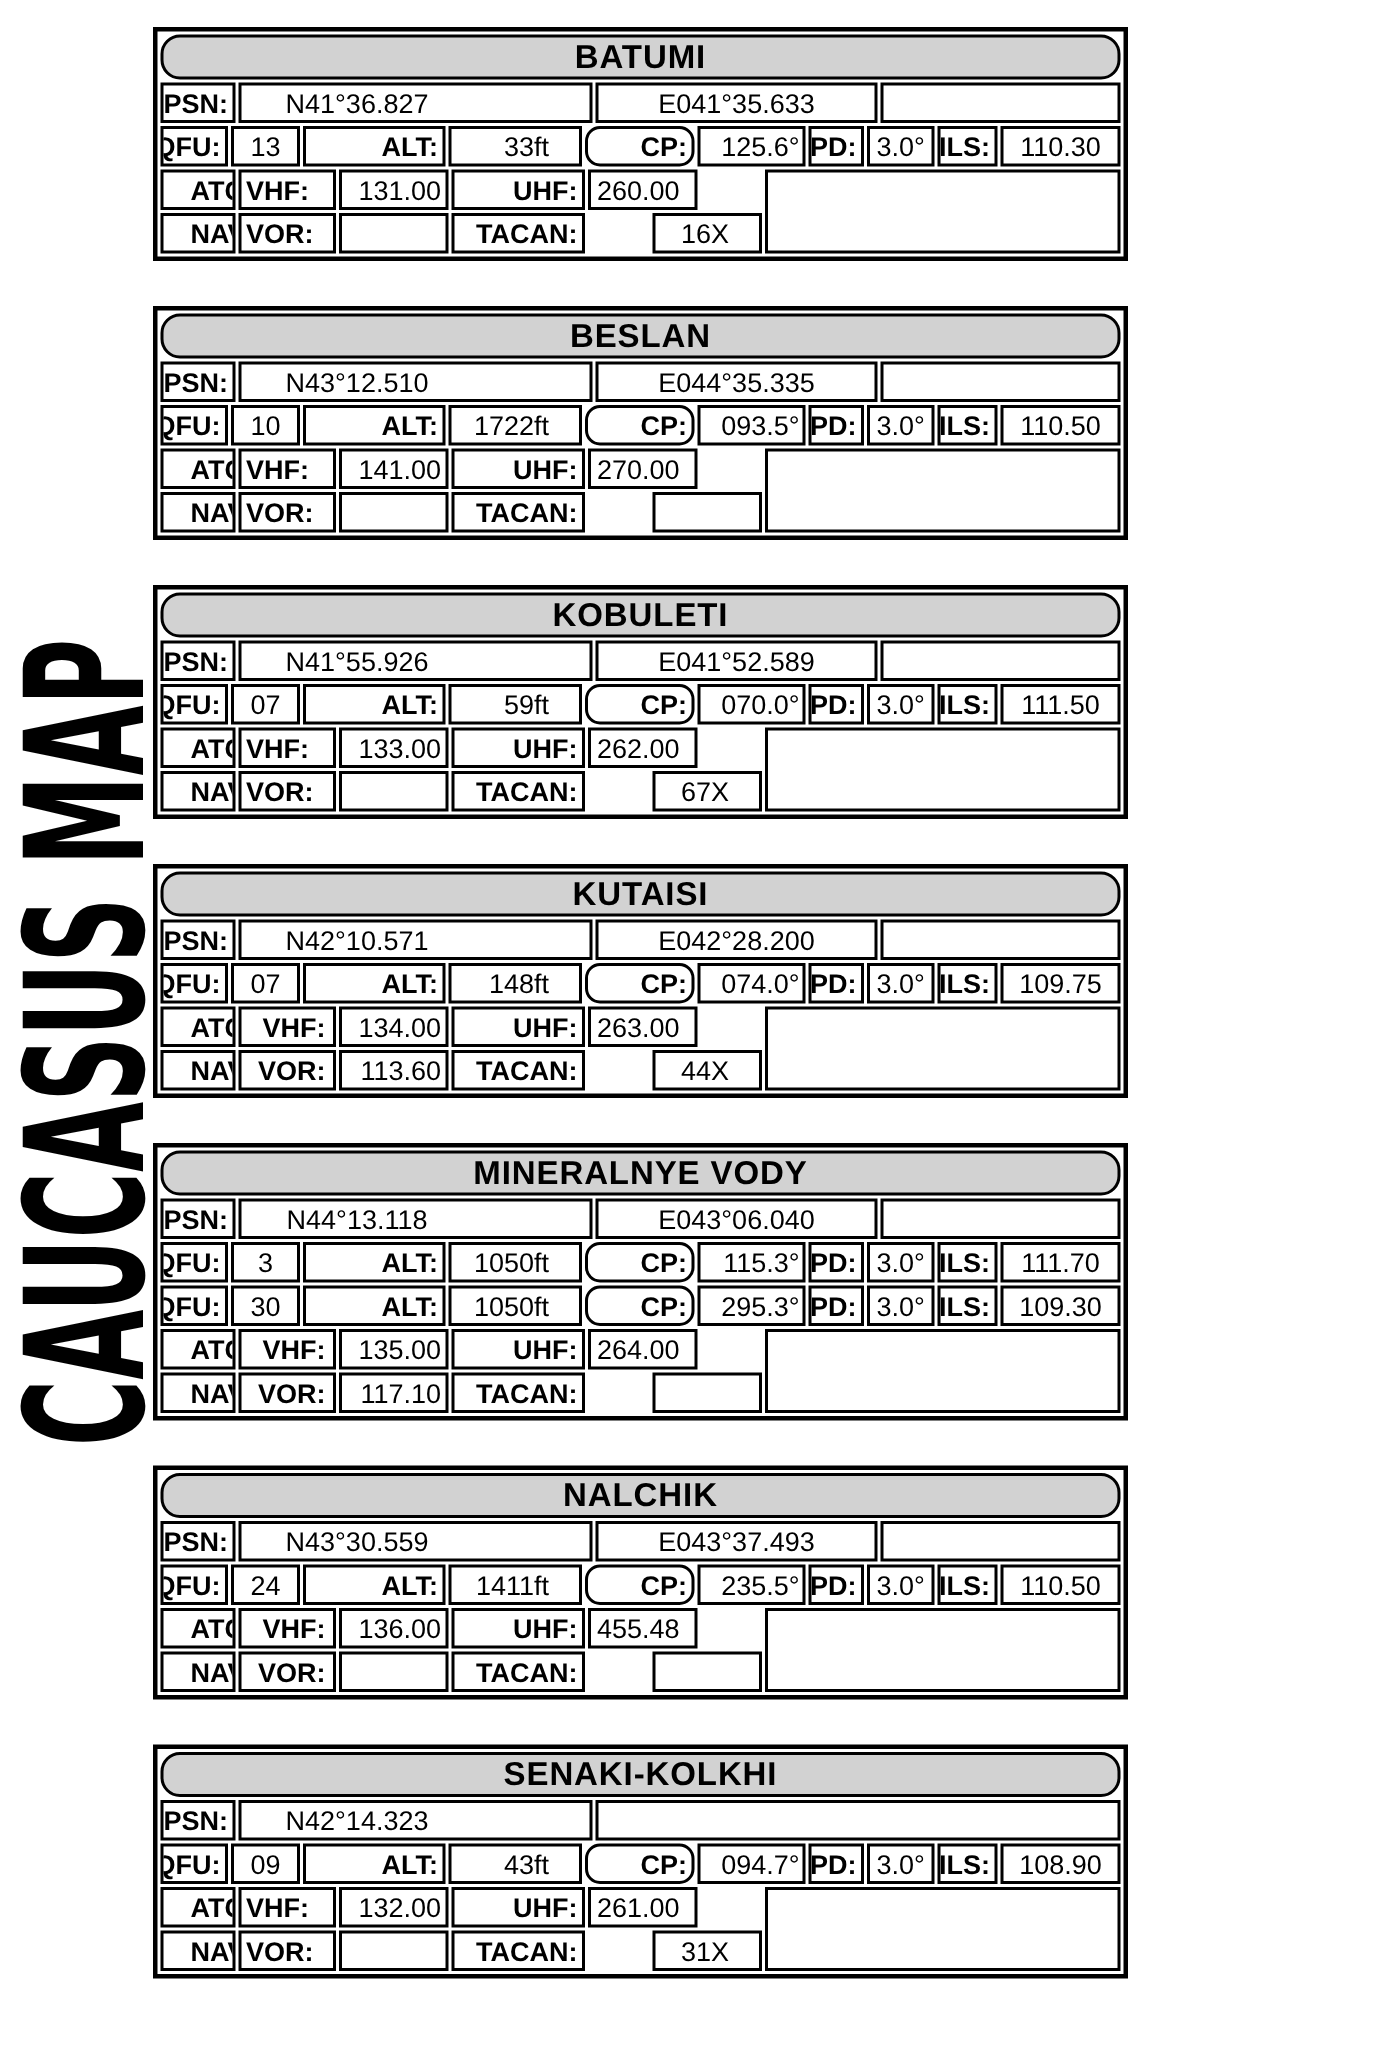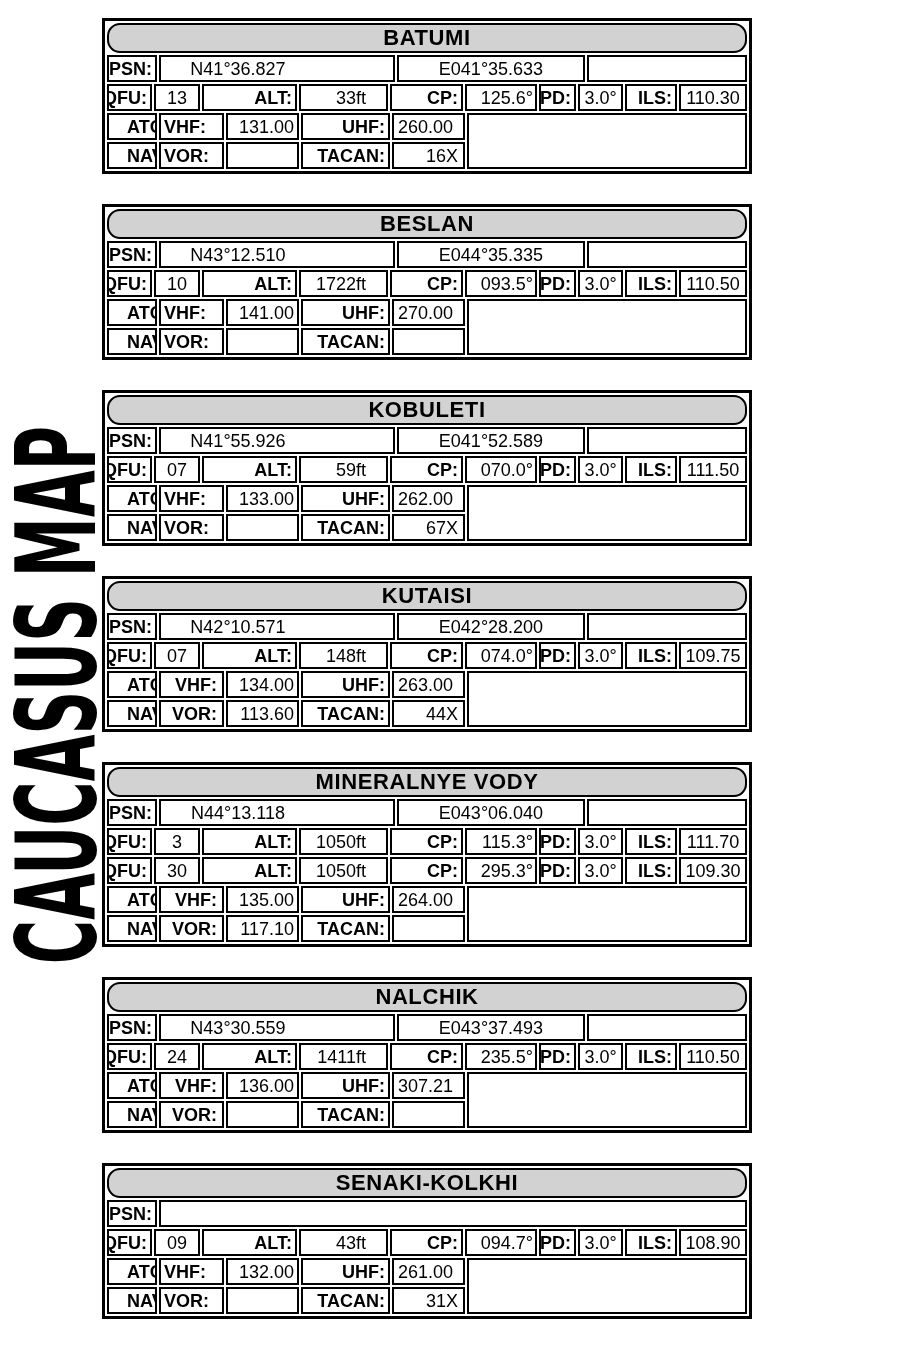--- a/index.html
+++ b/index.html
@@ -35,27 +35,27 @@
   .hdr{
     flex:1;justify-content:center;background:#d2d2d2;
     font-weight:bold;font-size:22px;letter-spacing:0.6px;border-radius:13px;
   }
   .l{justify-content:flex-start;padding-left:18px;}
   .r{justify-content:flex-end;padding-right:3px;}
   .c{justify-content:center;}
   .lat{padding-right:78px;}
   .altv{padding-right:20px;}
   .cpv{padding-right:2px;}
-  .tacv{padding-right:5px;}
+  .tacv{padding-right:20px;margin-left:43px;}
   .uhfv{padding-left:4px;}
   
   .w-lbl{width:50px;}.w-lat{width:236px;}.w-lon{width:188px;}.w-psp{flex:1;}
   
-  .q1{width:45px;}.q2{width:46px;}.q3{width:95px;}.q4{width:89px;}.q5{width:73px;}
-  .q6{width:72px;}.q7{width:37px;}.q8{width:45px;}.q9{width:52px;padding-left:10px;}.q10{flex:1;}
+  .q1{width:45px;}.q2{width:46px;}.q3{width:95px;}.q4{width:89px;}.q5{width:73px;border-radius:10px;}
+  .q6{width:72px;}.q7{width:37px;}.q8{width:45px;}.q9{width:40px;padding-left:10px;}.q10{flex:1;}
   
   .duo{display:flex;gap:2px;height:56px;flex:0 0 auto;}
   .duo-left{display:flex;flex-direction:column;gap:2px;}
   .duo-left .row{height:27px;}
   .a1{width:50px;}.a2{width:65px;}.a3{width:73px;}.a4{width:89px;}.a5{width:73px;}
   .bigempty{flex:1;}
   
   .vhf{justify-content:flex-start;padding-left:3px;}
   .af.vhf-right .vhf{justify-content:flex-end;padding-right:5px;padding-left:0;}
 </style>
@@ -314,40 +314,41 @@
       <div class="cell lbl r q9">ILS:</div>
       <div class="cell c q10">110.50</div>
     </div>
     <div class="duo">
       <div class="duo-left">
         <div class="row">
           <div class="cell lbl l a1">ATC</div>
           <div class="cell lbl a2 vhf">VHF:</div>
           <div class="cell r a3">136.00</div>
           <div class="cell lbl r a4">UHF:</div>
-          <div class="cell l a5 uhfv">307.21</div>
+          <div class="cell l a5 uhfv">455.48</div>
         </div>
         <div class="row">
           <div class="cell lbl l a1">NAV</div>
           <div class="cell lbl a2 vhf">VOR:</div>
           <div class="cell r a3"></div>
           <div class="cell lbl r a4">TACAN:</div>
           <div class="cell r a5 tacv"></div>
         </div>
       </div>
       <div class="cell bigempty"></div>
     </div>
   </section>
 
   <section class="af">
     <div class="row hrow">
       <div class="cell hdr">SENAKI-KOLKHI</div>
     </div>
     <div class="row">
       <div class="cell lbl r w-lbl">PSN:</div>
+      <div class="cell c w-lat lat">N42°14.323</div>
       <div class="cell w-psp"></div>
     </div>
     <div class="row">
       <div class="cell lbl r q1">QFU:</div>
       <div class="cell c q2">09</div>
       <div class="cell lbl r q3">ALT:</div>
       <div class="cell r q4 altv">43ft</div>
       <div class="cell lbl r q5">CP:</div>
       <div class="cell r q6 cpv">094.7°</div>
       <div class="cell lbl r q7">PD:</div>

